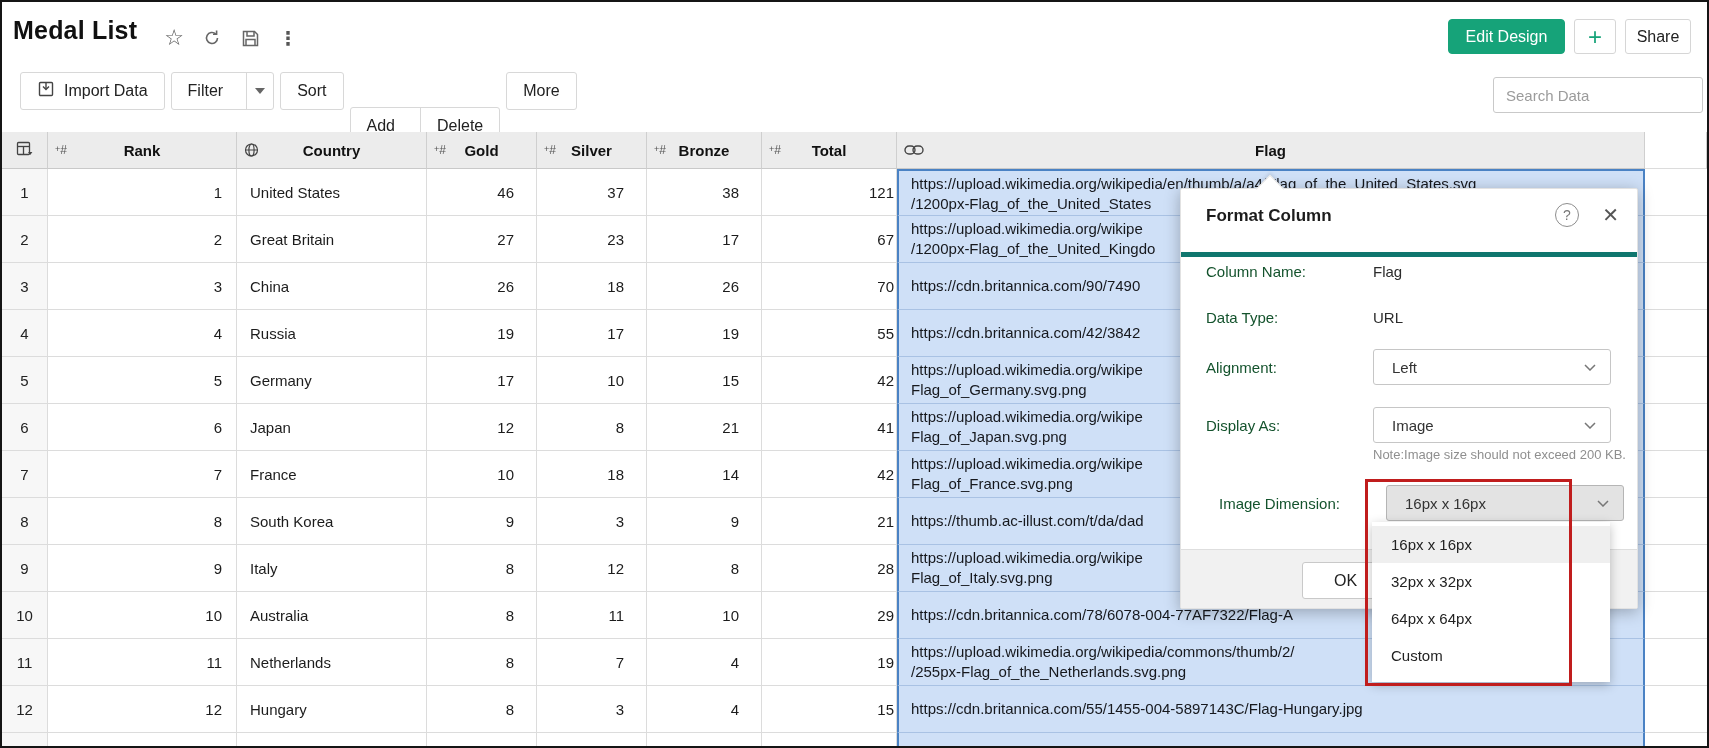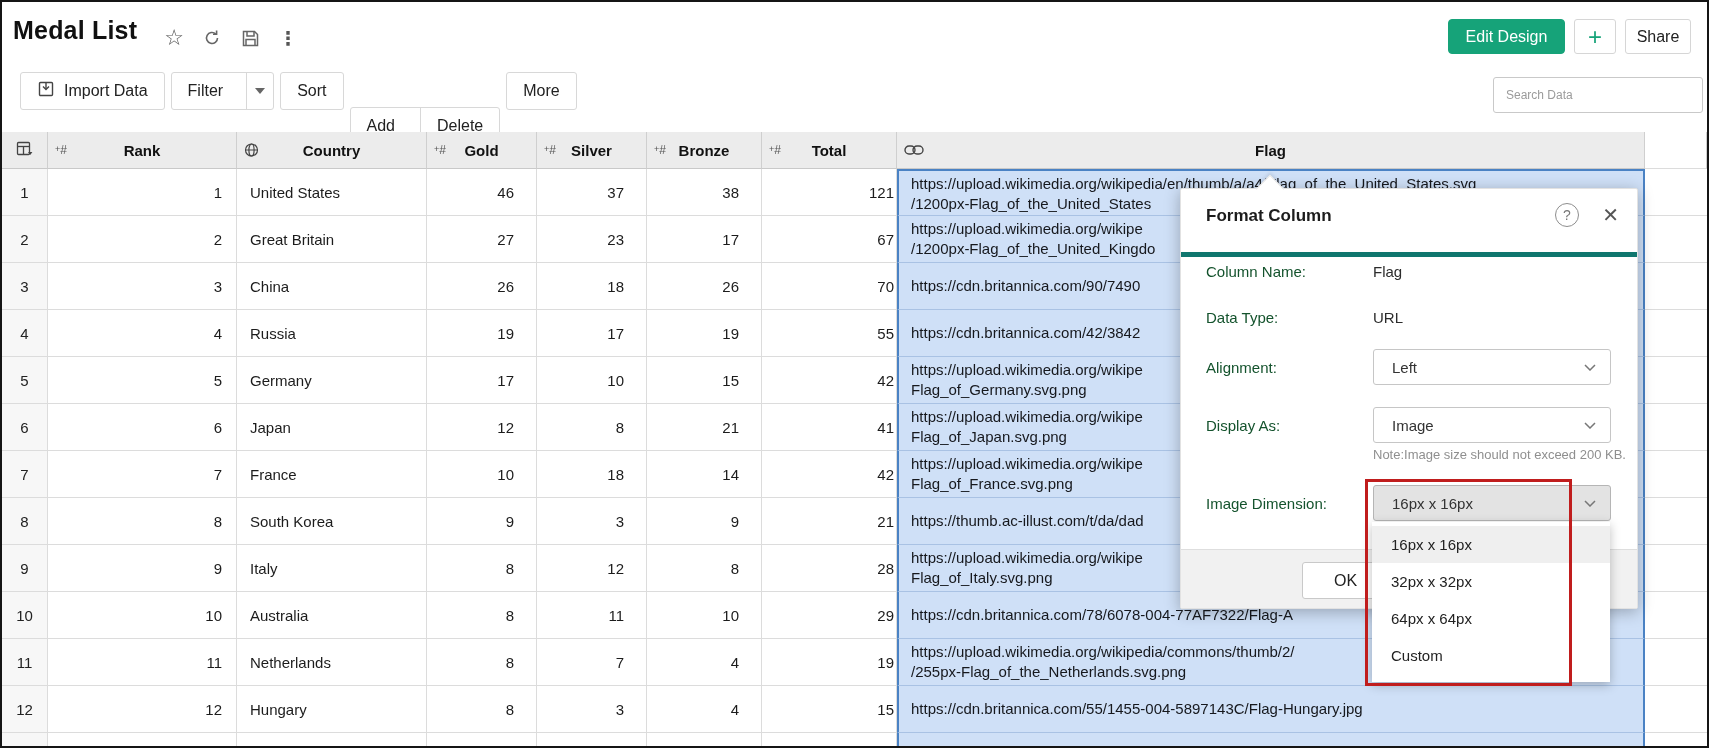--- a/index.html
+++ b/index.html
@@ -30,21 +30,21 @@
   .tb-btn { height:38px; padding:0 16px; border:1px solid #d8d8d8; border-radius:3px; background:#fff;
             display:flex; align-items:center; gap:9px; font-size:16px; color:#222; cursor:pointer; }
   .tb-split { display:flex; padding:0; }
   .tb-split .main { padding:0 14px 0 16px; display:flex; align-items:center; height:100%; }
   .tb-split .caret-seg { width:27px; border-left:1px solid #d8d8d8; display:flex; align-items:center; justify-content:center; height:100%; }
   .caret-down { width:0; height:0; border-left:5px solid transparent; border-right:5px solid transparent; border-top:6px solid #666; }
   .tb-group { display:flex; padding:0;margin-top:35px; }
   .tb-group .seg { padding:0 16px; display:flex; align-items:center; height:100%; }
   .tb-group .seg + .seg { border-left:1px solid #d8d8d8; }
   .search-box { position:absolute; right:4px; top:7px; width:210px; height:36px; border:1px solid #c9c9c9;
-                border-radius:3px; font-size:12px; padding:0 12px; color:#333; font-family:inherit; }
+                border-radius:3px; font-size:15px; padding:0 12px; color:#333; font-family:inherit; }
   .search-box::placeholder { color:#9b9b9b; }
   
   .grid { position:absolute; left:0; top:130px; width:1705px; }
   .grow { display:grid; grid-template-columns:46px 189px 190px 110px 110px 115px 135px 748px 1fr; }
   .cell { border-right:1px solid #dcdcdc; border-bottom:1px solid #dcdcdc; display:flex; align-items:center;
           font-size:15px; background:#fff; overflow:hidden; position:relative; }
   .filler { border-right:none; }
   .hrow .cell { height:37px; background:#ececec; border-right:1px solid #cfcfcf; border-bottom:1px solid #c9c9c9;
                 font-weight:700; color:#111; }
   .hrow .filler { background:#fff; border-bottom:1px solid #dcdcdc; }
@@ -444,21 +444,21 @@
       <span class="chev">
         <svg width="12" height="7" viewBox="0 0 12 7" fill="none" stroke="#777" stroke-width="1.5">
             <path d="M1 1l5 5 5-5"></path>
           </svg>
       </span>
     </div>
   </div>
 
   <div class="note">Note:Image size should not exceed 200 KB.</div>
 
-  <div class="frow" style="top:296px;">
+  <div class="frow" style="top:296px;margin-left:13px;">
     <div class="flabel">Image Dimension:</div>
     <div class="fselect pressed">
       <span>16px x 16px</span>
       <span class="chev">
         <svg width="12" height="7" viewBox="0 0 12 7" fill="none" stroke="#777" stroke-width="1.5">
             <path d="M1 1l5 5 5-5"></path>
           </svg>
       </span>
     </div>
   </div>

